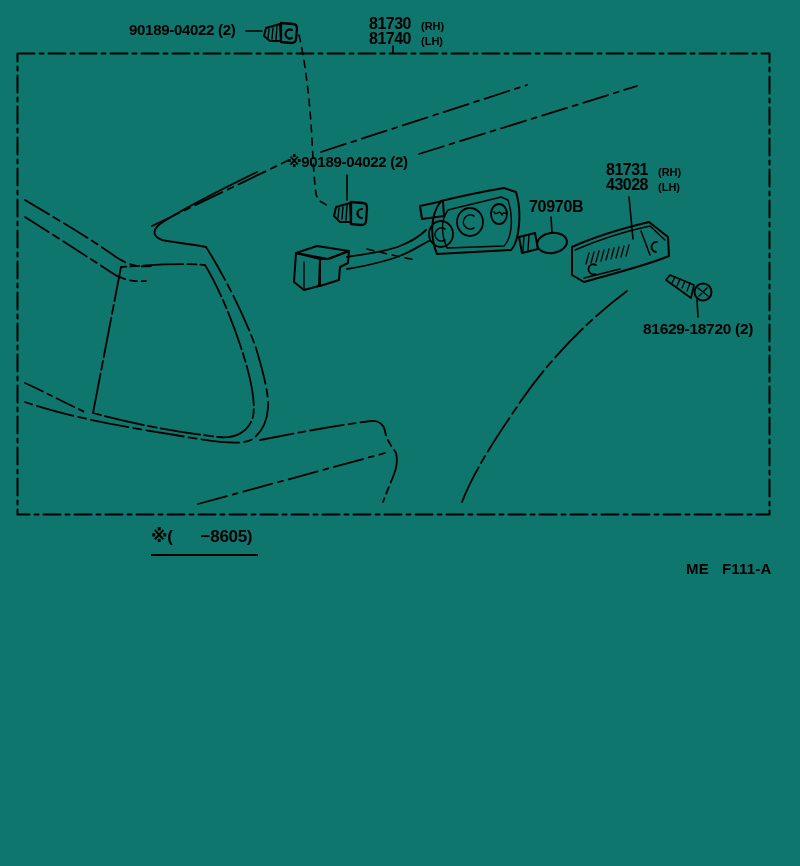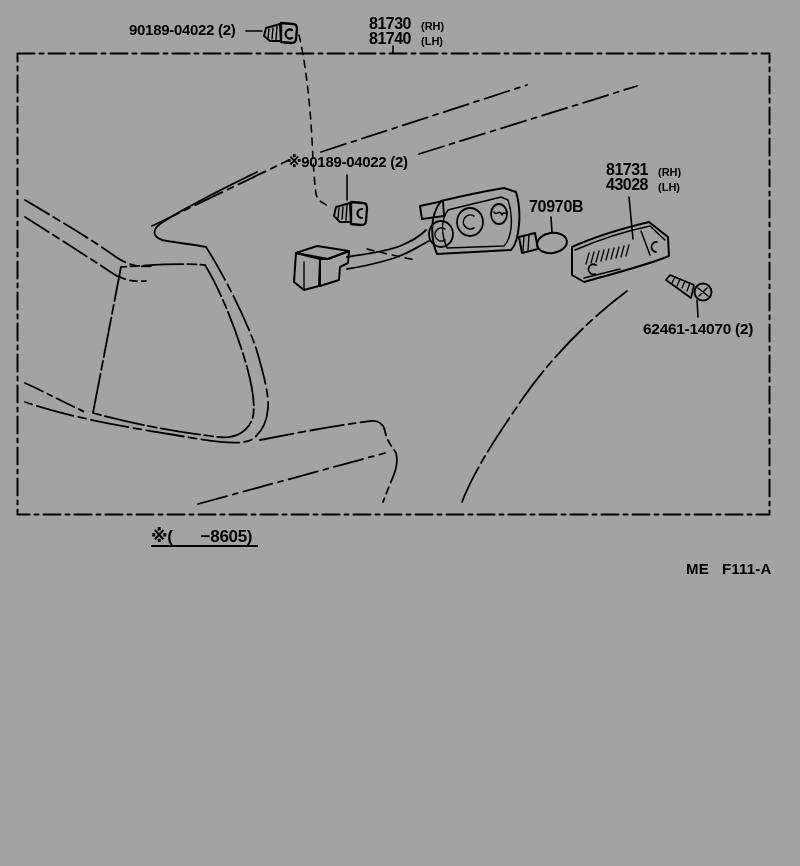--- a/index.html
+++ b/index.html
@@ -1,24 +1,24 @@
 <!DOCTYPE html>
 <html><head>
 <meta charset="utf-8">
 <style>
   html,body{margin:0;padding:0;background:#fff;}
-  .stage{position:relative;width:800px;height:866px;background:#a3a3a3;overflow:hidden;
+  .stage{position:relative;width:800px;height:866px;background:#0f766e;overflow:hidden;
          font-family:"Liberation Sans","DejaVu Sans",sans-serif;color:#000;}
   svg{position:absolute;left:0;top:0;}
   .lbl{position:absolute;white-space:nowrap;font-weight:bold;font-size:15px;
        letter-spacing:-0.3px;color:#000;line-height:1;}
   .pn{font-size:16px;font-weight:bold;letter-spacing:-0.5px;}
   .side{font-size:11px;font-weight:bold;margin-left:10px;letter-spacing:0;}
   .two-row .row{height:15.5px;display:flex;align-items:flex-end;}
-  .note{font-size:17px;border-bottom:2.5px solid #000;padding:0 6px 0 0;}
+  .note{font-size:17px;border-bottom:2.5px solid #000;padding:0 6px 9px 0;}
   .note .gap{display:inline-block;width:28px;}
   .figref .gap{display:inline-block;width:13px;}
   .figref{font-size:15px;letter-spacing:0.2px;}
 </style>
 </head>
 <body>
 
 <div class="stage">
 
   <svg width="800" height="866" viewBox="0 0 800 866">
@@ -154,21 +154,21 @@
       <span class="pn">43028</span>
       <span class="side">(LH)</span>
     </div>
   </div>
 
   <div class="lbl" style="left:529px;top:199px;font-size:16px;">
     <span>70970B</span>
   </div>
 
   <div class="lbl" style="left:643px;top:321px;font-size:15.5px;">
-    <span>62461-14070 (2)</span>
+    <span>81629-18720 (2)</span>
   </div>
 
   <div class="lbl note" style="left:151px;top:528px;">
     <span>※(</span><span class="gap"></span><span>−8605)</span>
   </div>
 
   <div class="lbl figref" style="left:686px;top:561px;">
     <span>ME</span><span class="gap"></span><span>F111-A</span>
   </div>
 

